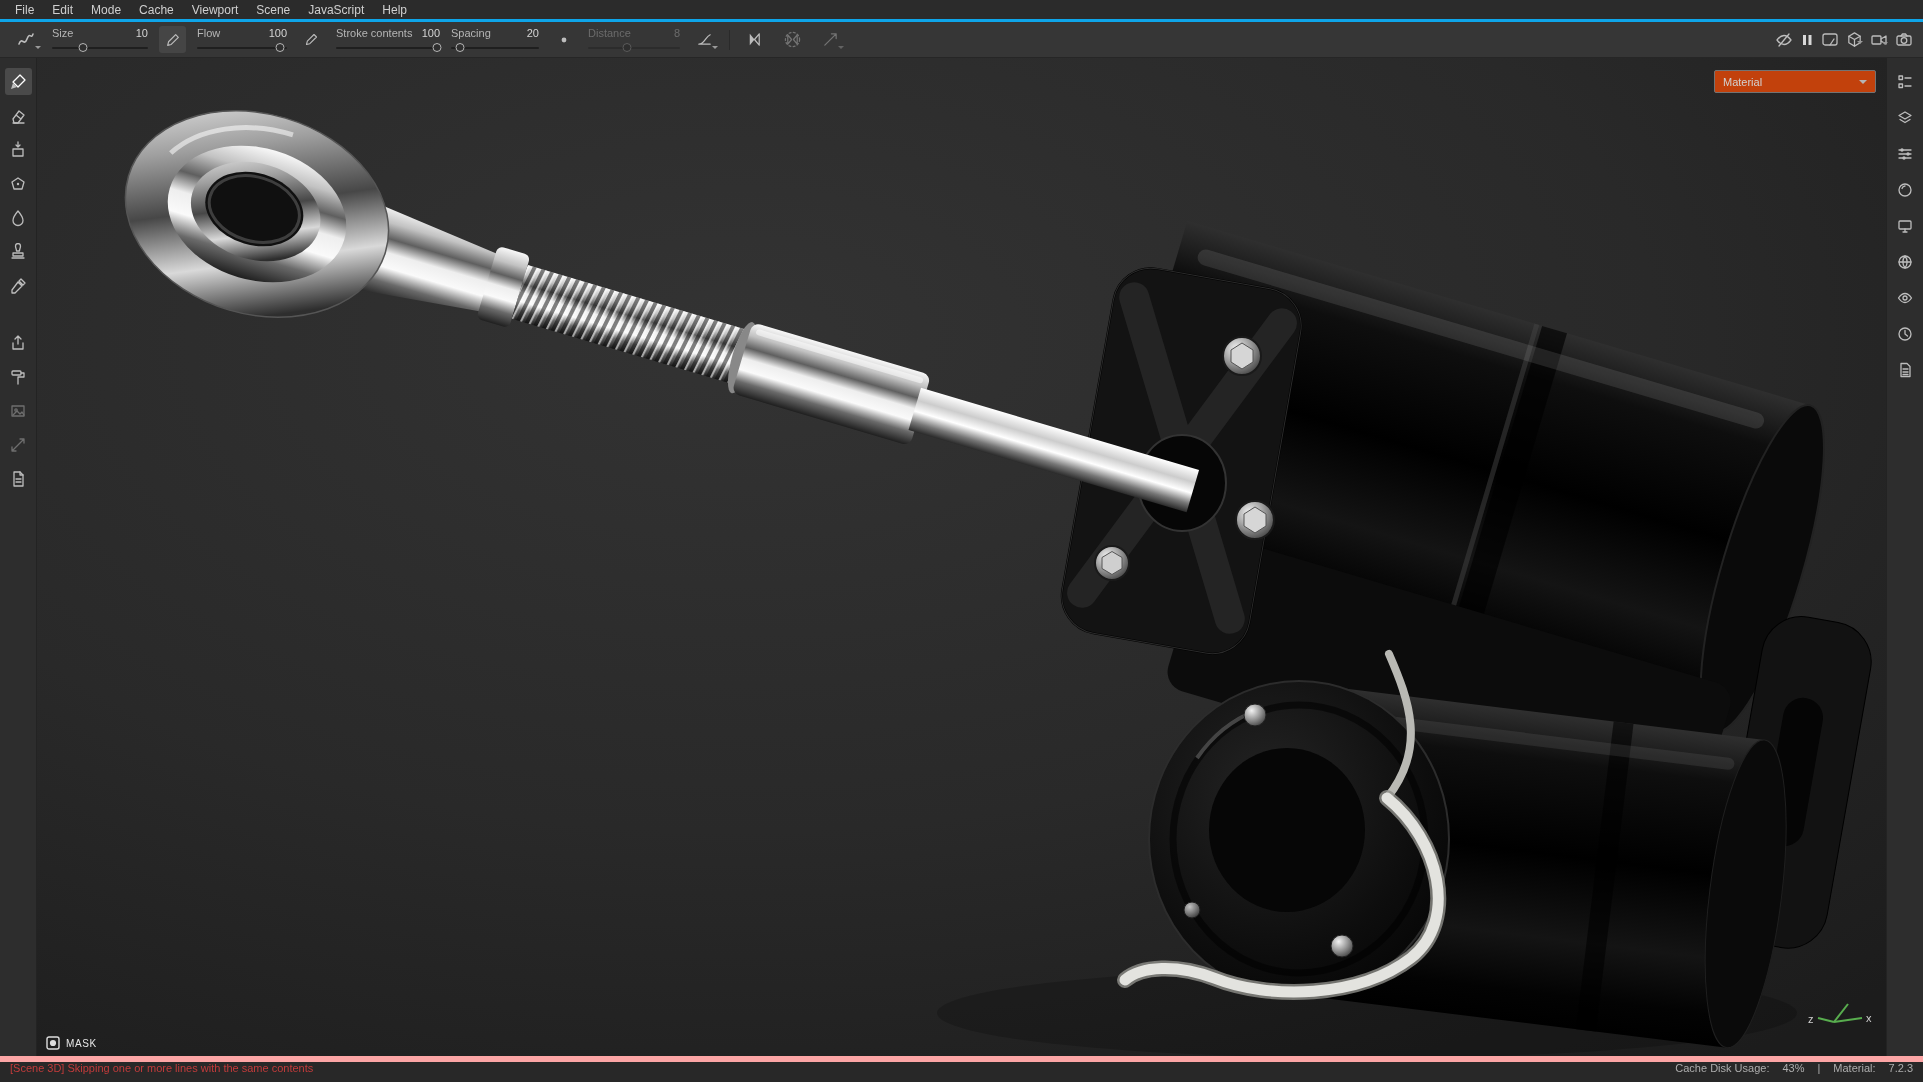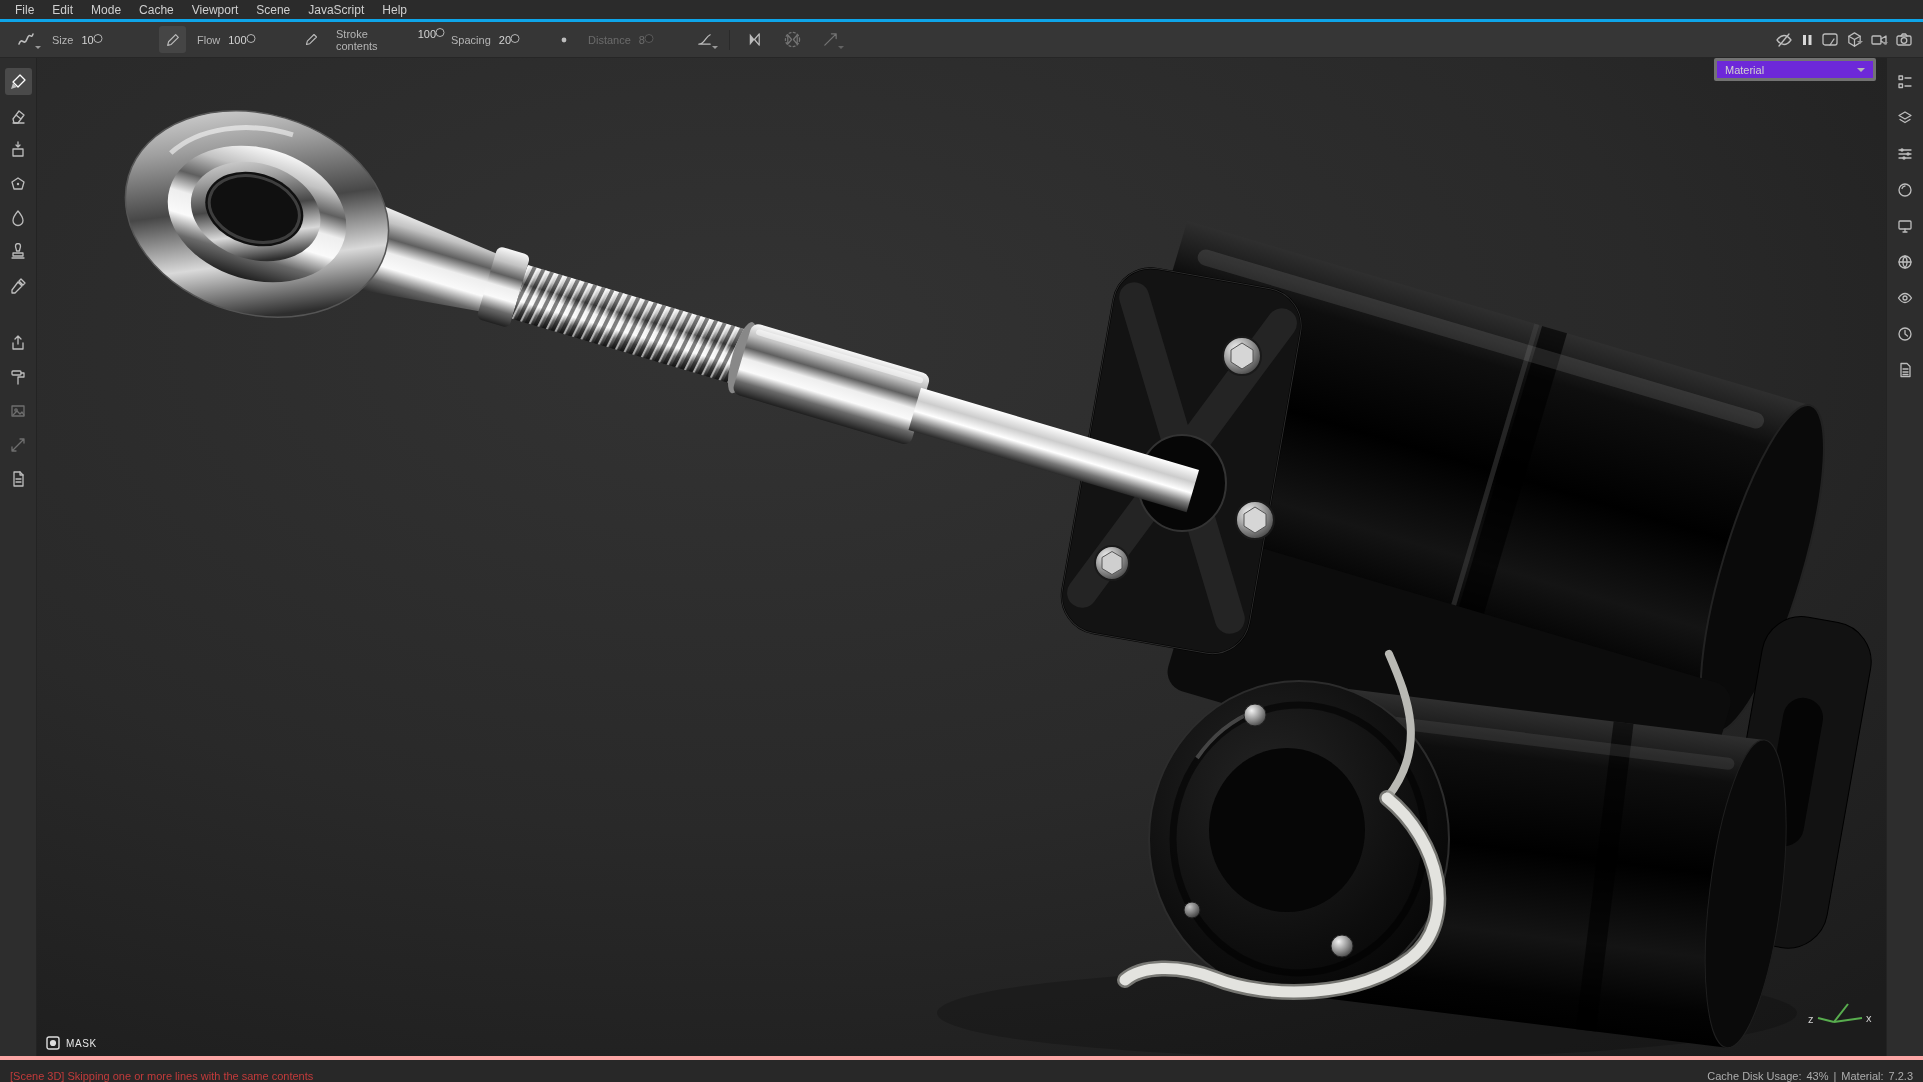--- a/index.html
+++ b/index.html
@@ -16,21 +16,21 @@
   .toolbar{height:36px;background:#363636;border-bottom:1px solid #262626;
     display:flex;align-items:center;justify-content:space-between;padding:0 10px 0 14px}
   .tb-left{display:flex;align-items:center;gap:11px;height:100%}
   .tb-right{display:flex;align-items:center;gap:7px}
   .tb-tile,.icon-btn,.tool,.panel-btn{border:0;background:transparent;cursor:pointer;
     display:flex;align-items:center;justify-content:center;position:relative}
   .tb-tile{width:27px;height:27px;border-radius:3px}
   .tile-box{background:#454545}
   .has-caret::after{content:"";position:absolute;right:0;bottom:1px;
     border:3px solid transparent;border-top-color:#9a9a9a}
-  .param{display:flex;flex-direction:row;justify-content:flex-start;gap:4px}
+  .param{display:flex;flex-direction:column;justify-content:space-between;gap:4px}
   .param-top{display:flex;justify-content:space-between;font-size:11px;color:#b5b5b5;gap:8px}
   .pvalue{color:#d4d4d4}
   .slider{position:relative;height:9px;cursor:pointer}
   .track{position:absolute;left:0;right:0;top:4px;height:2px;background:#1f1f1f;border-radius:1px}
   .knob{position:absolute;top:0;width:9px;height:9px;border:1.5px solid #b5b5b5;border-radius:50%;
     background:#2e2e2e;transform:translateX(-50%)}
   .param.disabled .plabel,.param.disabled .pvalue{color:#6b6b6b}
   .param.disabled .knob{border-color:#5a5a5a}
   .param.disabled .track{background:#2c2c2c}
   .tb-sep{width:1px;height:20px;background:#2a2a2a}
@@ -43,33 +43,33 @@
   .tool{width:27px;height:27px;border-radius:3px}
   .tool.selected{background:#4a4a4a}
   .tool-gap{height:16px;flex:none}
   .right-toolbar{width:37px;background:#2d2d2d;border-left:1px solid #232323;
     display:flex;flex-direction:column;align-items:center;padding-top:12px;gap:12px}
   .panel-btn{width:24px;height:24px}
 
   
   .viewport{flex:1;position:relative;background:#2a2a2a;overflow:hidden}
   .scene{position:absolute;inset:0;width:100%;height:100%;display:block}
-  .material-dd{position:absolute;top:0;right:10px;width:162px;height:23px;background:#6d28d9;
-    border:3px solid #737373;border-radius:2px;display:flex;align-items:center;
+  .material-dd{position:absolute;top:12px;right:10px;width:162px;height:23px;background:#c2410c;
+    border:1px solid #737373;border-radius:2px;display:flex;align-items:center;
     justify-content:space-between;padding:0 8px;font-size:11px;color:#d2d2d2;cursor:pointer}
   .dd-caret{width:0;height:0;border:4px solid transparent;border-top-color:#b5b5b5;margin-top:4px}
   .mask-badge{position:absolute;left:9px;bottom:6px;display:flex;align-items:center;gap:6px;
     font-size:10px;font-weight:normal;letter-spacing:.6px;color:#e6e6e6}
   .gizmo{position:absolute;right:10px;bottom:26px}
 
   
-  .statusbar{height:26px;background:#282828;border-top:4px solid #fca5a5;display:flex;
-    align-items:flex-end;justify-content:space-between;padding:0 10px;font-size:11px}
+  .statusbar{height:26px;background:#282828;border-top:6px solid #fca5a5;display:flex;
+    align-items:flex-start;justify-content:space-between;padding:0 10px;font-size:11px}
   .status-msg{color:#c23b3b}
-  .status-right{color:#adadad;display:flex;gap:5px;white-space:nowrap}
+  .status-right{color:#adadad;display:flex;gap:13px;white-space:nowrap}
 
   
   svg.ic{stroke:#bdbdbd;fill:none;stroke-width:1.3;stroke-linecap:round;stroke-linejoin:round}
   .tool.selected svg.ic{stroke:#fff}
   svg.ic .fl{fill:#bdbdbd;stroke:none}
 </style>
 </head>
 <body>
 
 <div class="app">

